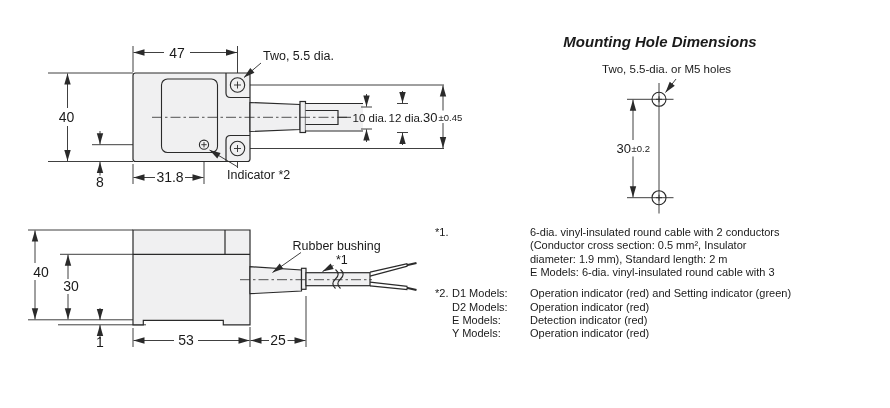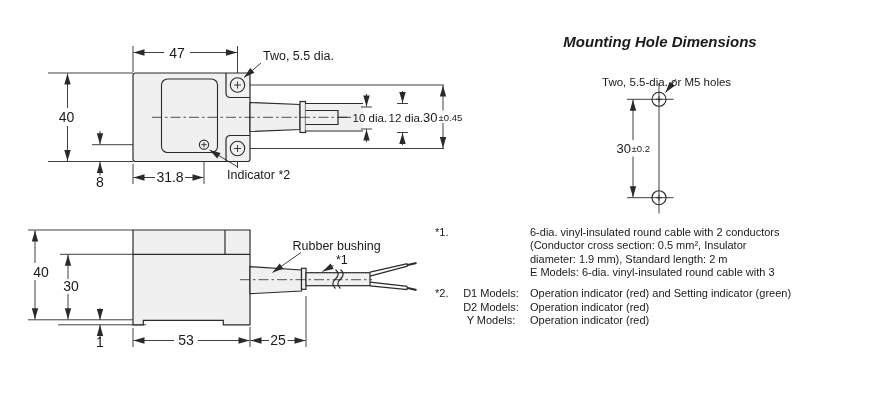--- a/index.html
+++ b/index.html
@@ -18,21 +18,21 @@
   .t-dim30{font-size:13px;}
   .t-tol{font-size:9.5px;}
   .t-sm{font-size:11.5px;}
   .t-lbl{font-size:12.5px;}
   .abs{position:absolute;}
   .mh-title{font-size:15px;font-weight:bold;text-align:center;white-space:nowrap;}
   .mh-label{font-size:11.5px;white-space:nowrap;}
   .footnotes{font-size:11px;line-height:13.4px;white-space:nowrap;}
   .fn-row{display:flex;}
   .fn-marker{width:17px;flex:none;}
-  .fn-label{width:78px;flex:none;text-align:center;}
+  .fn-label{width:78px;flex:none;}
   .n1-left{width:95px;flex:none;display:flex;}
   .note2{margin-top:7.5px;}
 </style>
 </head>
 <body>
 
 <div id="canvas">
 
 <svg width="890" height="408" viewBox="0 0 890 408">
   <defs>
@@ -189,21 +189,21 @@
       <path class="thin arr" d="M633,156.5 V197.2"></path>
       <text class="t-dim30" x="616.5" y="152.5">30</text>
       <text class="t-tol" x="631.5" y="151.5">±0.2</text>
     </g>
     <path class="thin arr" d="M676,79 L665.5,92.5"></path>
   </g>
 </svg>
 
 <div class="abs mh-title" style="left:557px;top:33px;width:206px;font-style:italic;">Mounting Hole Dimensions</div>
 
-<div class="abs mh-label" style="left:602px;top:76px;">Two, 5.5-dia. or M5 holes</div>
+<div class="abs mh-label" style="left:602px;top:63px;">Two, 5.5-dia. or M5 holes</div>
 
 <div class="abs footnotes" style="left:435px;top:226px;width:452px;">
   <div class="fn-row">
     <div class="n1-left">
       <span class="fn-marker">*1.</span>
     </div>
     <div>
       <div>6-dia. vinyl-insulated round cable with 2 conductors</div>
       <div>(Conductor cross section: 0.5 mm², Insulator</div>
       <div>diameter: 1.9 mm), Standard length: 2 m</div>
@@ -216,19 +216,24 @@
       <span class="fn-label">D1 Models:</span>
       <span>Operation indicator (red) and Setting indicator (green)</span>
     </div>
     <div class="fn-row">
       <span class="fn-marker"></span>
       <span class="fn-label">D2 Models:</span>
       <span>Operation indicator (red)</span>
     </div>
     <div class="fn-row">
       <span class="fn-marker"></span>
+      <span class="fn-label">E Models:</span>
+      <span>Detection indicator (red)</span>
+    </div>
+    <div class="fn-row">
+      <span class="fn-marker"></span>
       <span class="fn-label">Y Models:</span>
       <span>Operation indicator (red)</span>
     </div>
   </div>
 </div>
 
 </div>
 
 </body></html>

